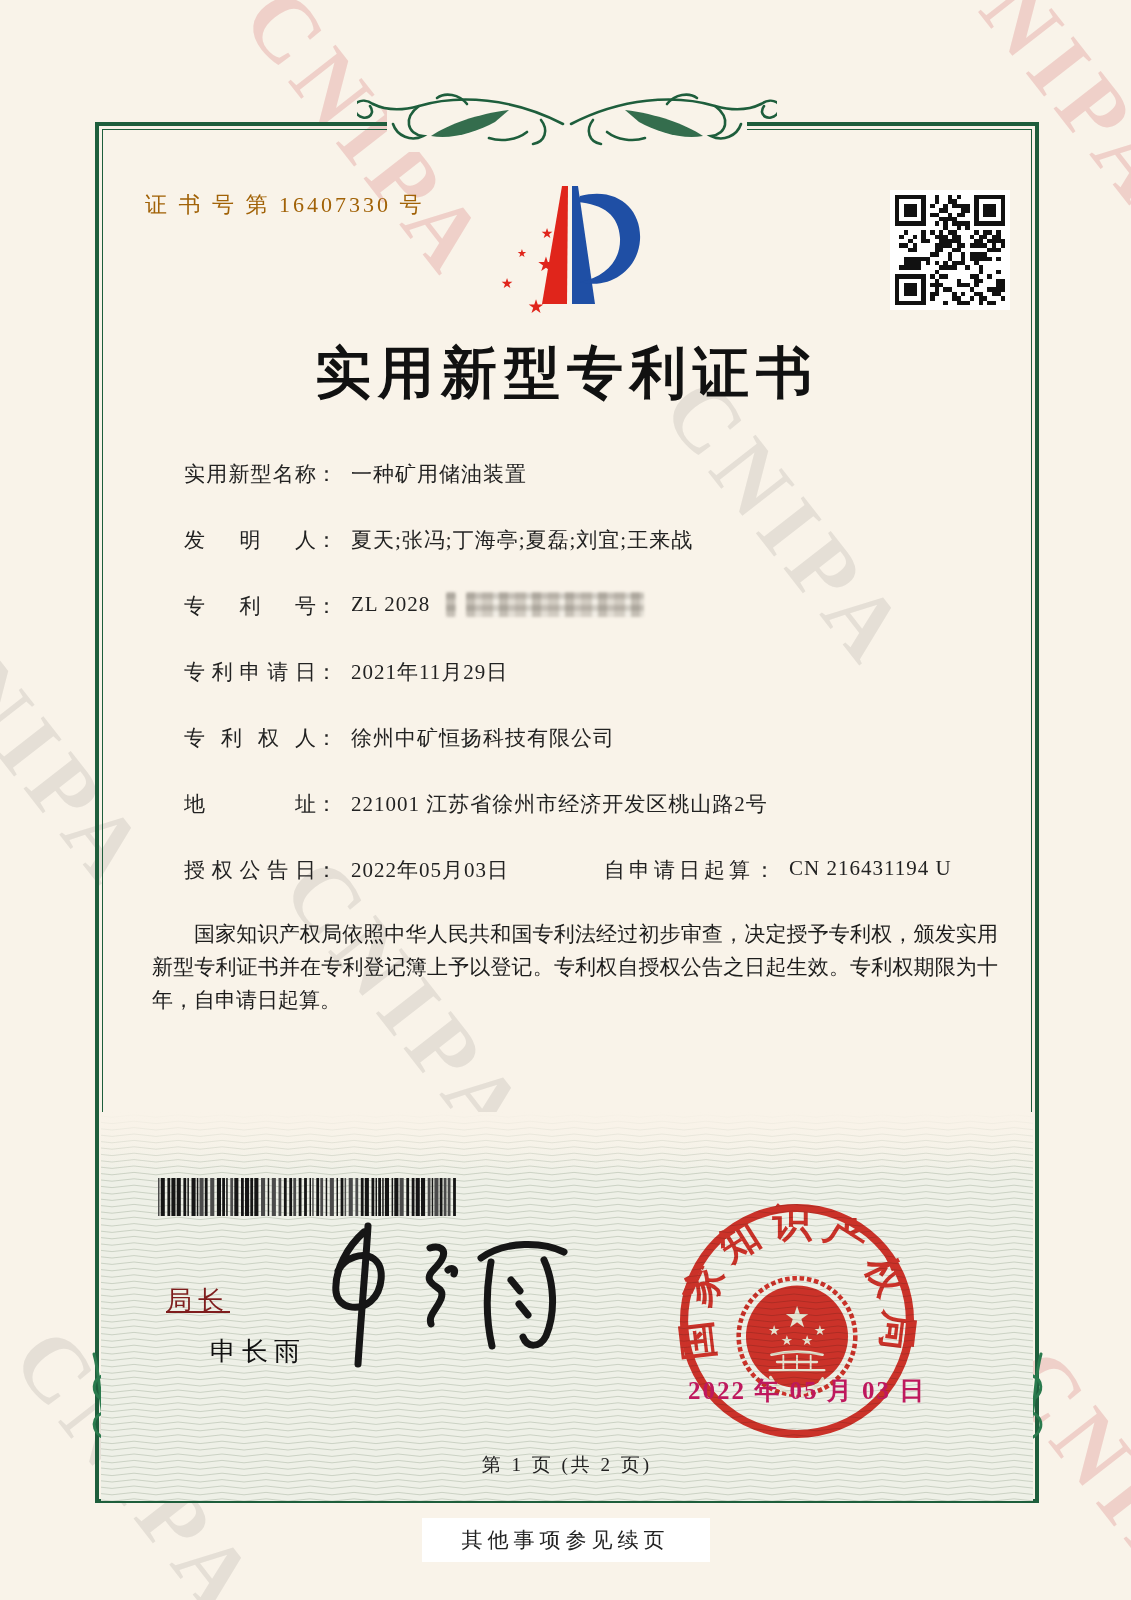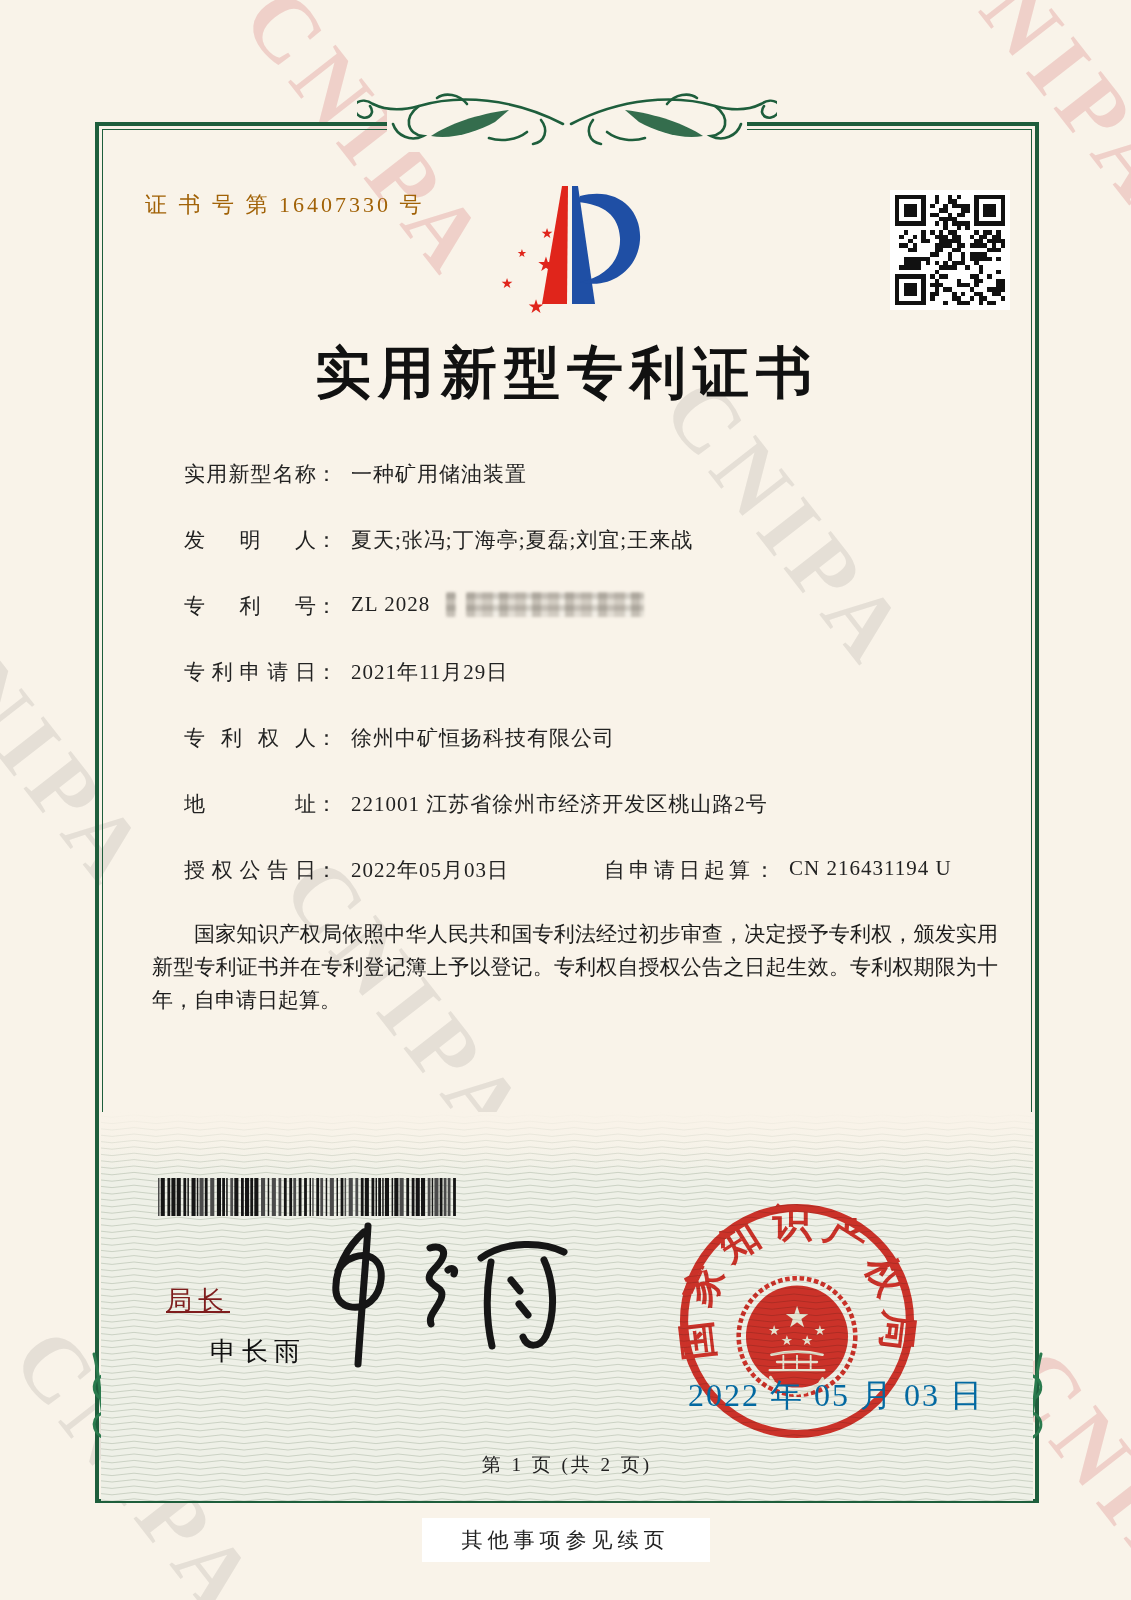--- a/index.html
+++ b/index.html
@@ -89,21 +89,21 @@
   .barcode { position:absolute; left:158px; top:1178px; width:298px; height:38px; }
   .signer-title { position:absolute; left:166px; top:1283px; font-size:26px; letter-spacing:6px; color:#7f1d1d;
                   font-family:"Liberation Sans","DejaVu Sans",sans-serif;text-decoration:underline; }
   .signer-name  { position:absolute; left:166px; top:1334px; font-size:26px; letter-spacing:6px; color:#111;
                   font-family:"Liberation Sans","DejaVu Sans",sans-serif;margin-left:44px; }
   .signature { position:absolute; left:278px; top:1218px; width:310px; height:152px; }
   .seal { position:absolute; left:674px; top:1198px; width:246px; height:246px;
           opacity:.93; mix-blend-mode:multiply; }
   .seal-date {
     position:absolute; left:688px; top:1374px; width:270px;
-    font-size:32px; letter-spacing:2px; color:#0369a1; white-space:nowrap;
+    font-size:25px; letter-spacing:2px; color:#be185d; white-space:nowrap;font-weight:bold;
   }
   .page-no {
     position:absolute; left:95px; top:1452px; width:944px; text-align:center;
     font-size:19px; letter-spacing:3px; color:#222;
   }
   .note-wrap { position:absolute; left:0; top:1518px; width:1131px; text-align:center; }
   .note-wrap span {
     display:inline-block; background:#ffffff; padding:8px 40px;
     font-size:21px; letter-spacing:5px; color:#222;
   }

